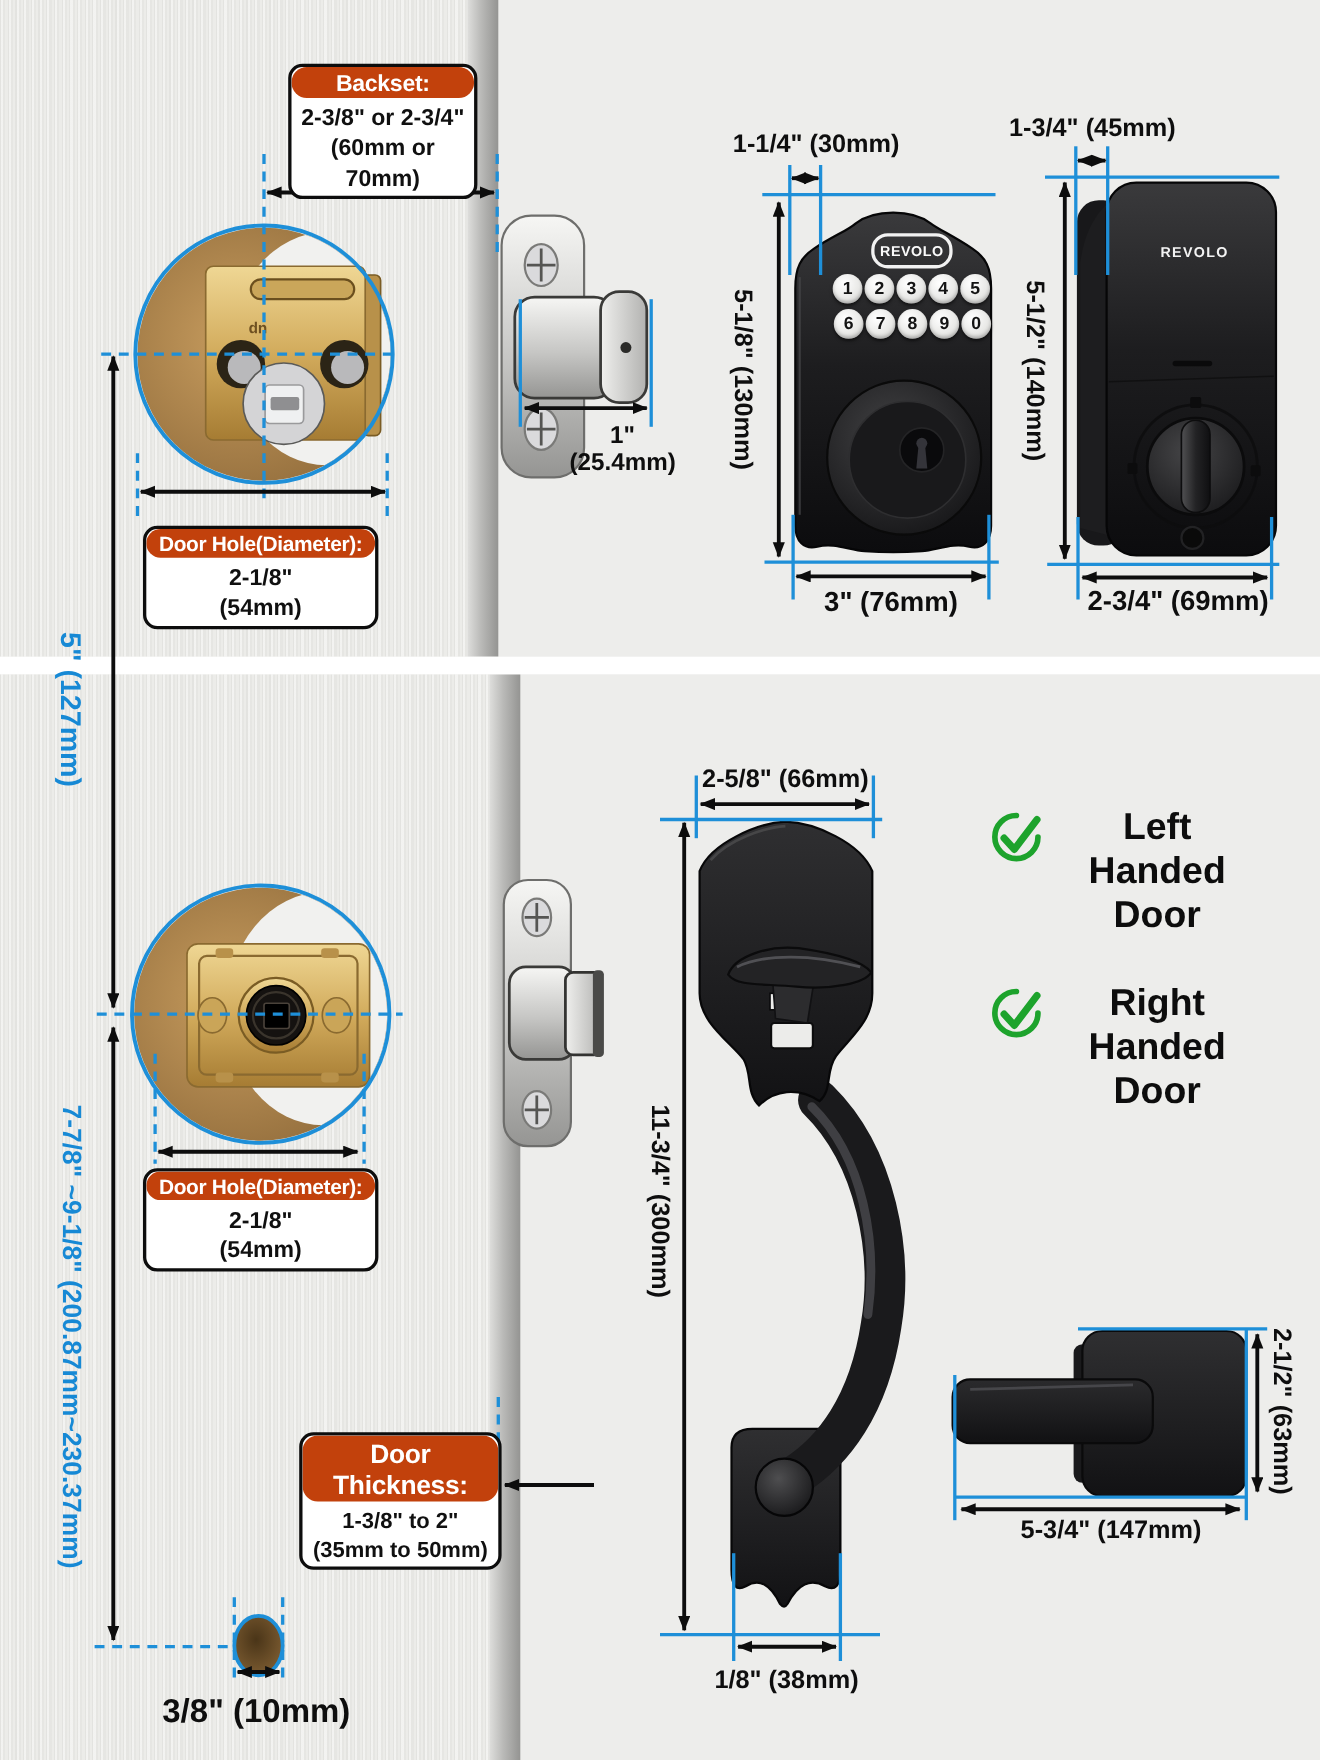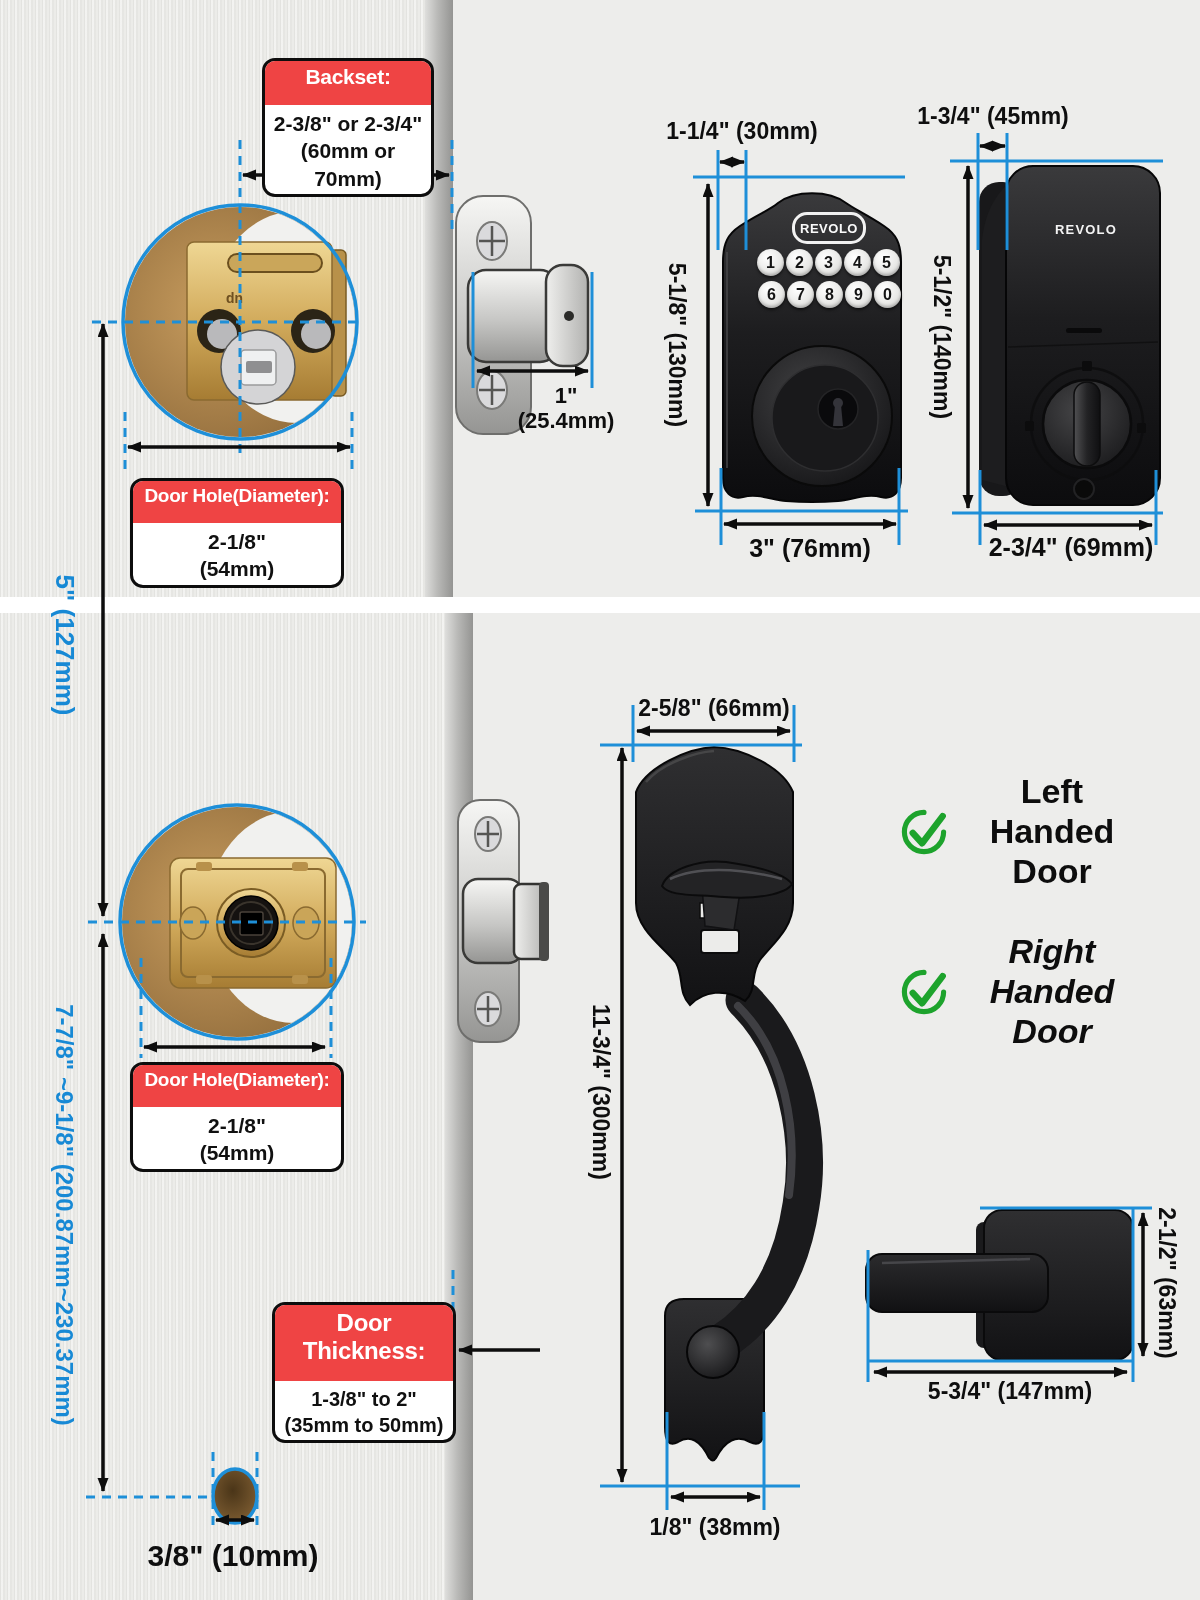--- a/index.html
+++ b/index.html
@@ -13,32 +13,32 @@
   .divider{position:absolute;left:0;width:1200px;background:#ffffff;}
   svg.layer{position:absolute;left:0;top:0;pointer-events:none;}
   .txt-layer{position:absolute;left:0;top:0;width:1200px;height:1600px;pointer-events:none;}
   .dim-text{position:absolute;transform:translate(-50%,-50%);font-weight:700;color:#0e0e0e;font-size:23px;white-space:nowrap;}
   .dim-text.v{transform:translate(-50%,-50%) rotate(90deg);}
   .dim-text.blue{color:#1789d5;}
   .dim-text.big{font-size:30px;}
   .dim-text.mid{font-size:25px;}
   .dim-2line{position:absolute;transform:translate(-50%,-50%);font-weight:700;color:#0e0e0e;font-size:22px;text-align:center;line-height:1.15;white-space:nowrap;}
   .label-box{position:absolute;background:#fff;border:3px solid #0d0d0d;border-radius:13px;overflow:hidden;text-align:center;}
-  .label-box .hd{background:#ef4444;color:#fff;font-weight:700;font-size:21px;padding:4px 2px 16px;letter-spacing:-0.3px;}
+  .label-box .hd{background:#c2410c;color:#fff;font-weight:700;font-size:21px;padding:4px 2px 0;letter-spacing:-0.3px;border-radius:14px;}
   .label-box .bd{padding:5px 2px 2px;font-size:21px;font-weight:600;color:#101010;line-height:1.3;}
   .keypad{position:absolute;display:flex;flex-direction:column;gap:5px;}
   .krow{display:flex;gap:2px;}
   .krow.r2{margin-left:1px;}
   .key{width:27px;height:27px;border-radius:50%;background:radial-gradient(circle at 38% 32%,#ffffff 0%,#e9e9e7 55%,#c9c9c7 100%);
        color:#141414;font-size:16px;font-weight:700;display:flex;align-items:center;justify-content:center;
        box-shadow:0 2px 3px rgba(0,0,0,0.55), inset 0 -2px 3px rgba(0,0,0,0.22);}
   .brand-pill{position:absolute;border:3px solid #f2f2f2;border-radius:15px;color:#fafafa;
        display:flex;align-items:center;justify-content:center;font-weight:700;font-size:13px;letter-spacing:0.5px;}
   .brand-flat{position:absolute;color:#f3f3f3;font-weight:700;font-size:13px;letter-spacing:1.2px;text-align:center;}
-  .handed{position:absolute;display:flex;align-items:center;gap:8px;margin-top:39px;}
+  .handed{position:absolute;display:flex;align-items:flex-start;gap:8px;}
   .handed .check{width:56px;height:56px;flex:0 0 auto;}
   .handed .htxt{width:184px;text-align:center;font-size:34px;font-weight:800;color:#0d0d0d;line-height:1.17;}
 </style>
 </head>
 <body>
 
 <div class="canvas">
 
   <div class="door" style="left:0;top:0;width:425px;height:597px;"></div>
   <div class="door-edge" style="left:425px;top:0;width:28px;height:597px;"></div>
@@ -375,21 +375,21 @@
     <div class="dim-text v" style="left:1166px;top:1283px;">2-1/2" (63mm)</div>
     <div class="dim-text" style="left:1010px;top:1391px;">5-3/4" (147mm)</div>
 
     <div class="handed" style="left:896px;top:733px;">
       <svg class="check" viewBox="0 0 60 60">
         <path d="M30,9 A21,21 0 1 0 51,30" stroke="#1da32c" stroke-width="5.5" fill="none" stroke-linecap="round"></path>
         <path d="M18,31 L28,42 L50,13" stroke="#1da32c" stroke-width="7" fill="none" stroke-linecap="round" stroke-linejoin="round"></path>
       </svg>
       <div class="htxt">Left Handed Door</div>
     </div>
-    <div class="handed" style="left:896px;top:893px;font-style:italic;">
+    <div class="handed" style="left:896px;top:893px;">
       <svg class="check" viewBox="0 0 60 60">
         <path d="M30,9 A21,21 0 1 0 51,30" stroke="#1da32c" stroke-width="5.5" fill="none" stroke-linecap="round"></path>
         <path d="M18,31 L28,42 L50,13" stroke="#1da32c" stroke-width="7" fill="none" stroke-linecap="round" stroke-linejoin="round"></path>
       </svg>
       <div class="htxt">Right Handed Door</div>
     </div>
 
   </div>
 </div>
 

